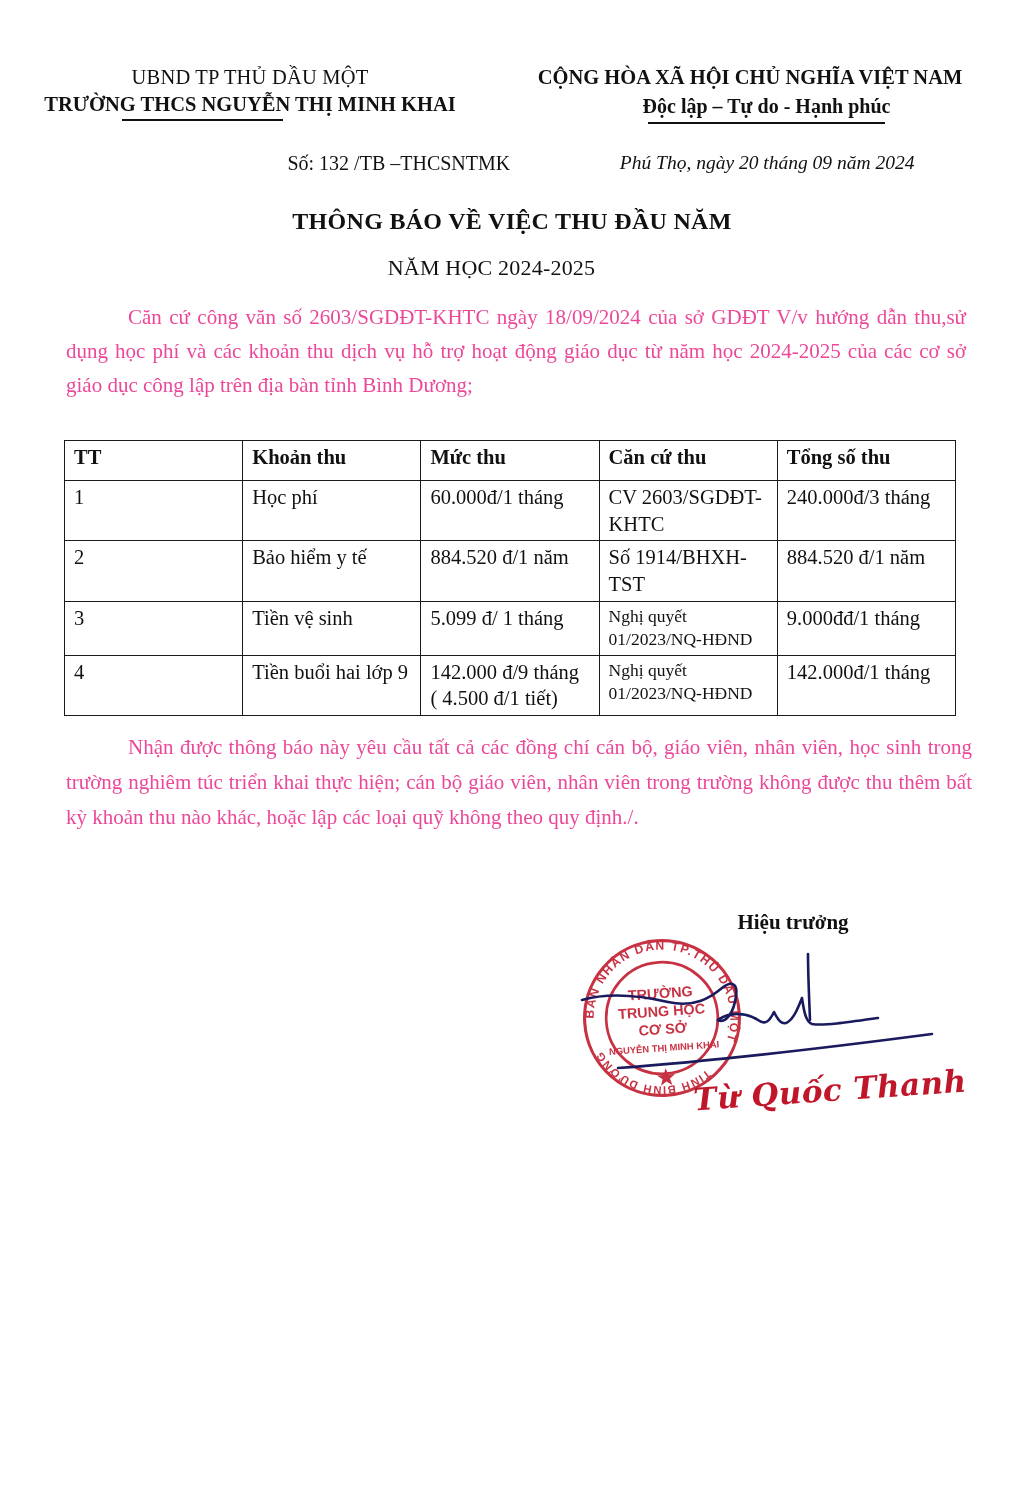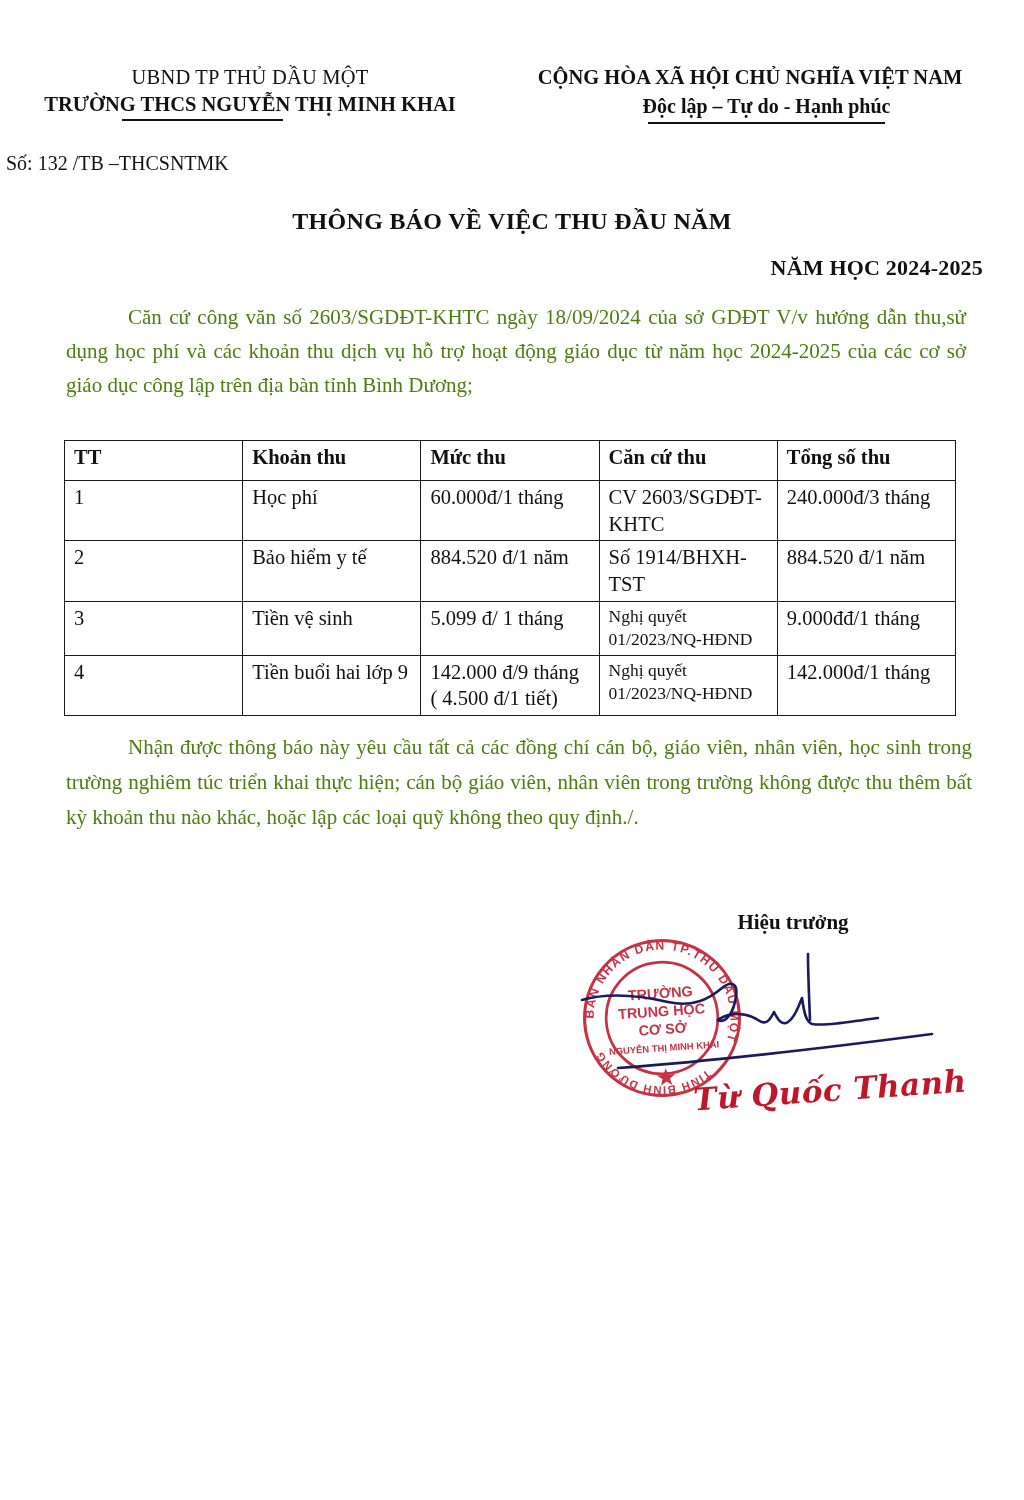--- a/index.html
+++ b/index.html
@@ -92,23 +92,23 @@
   
   .numdate {
     position: absolute;
     top: 140px;
     left: 0;
     width: 1024px;
     display: flex;
   }
   .num {
     width: 500px;
-    text-align: left;
+    text-align: right;
     font-size: 20px;
-    padding-left: 6px;
+    padding-left: 20px;
     white-space: nowrap;
   }
   .date {
     width: 524px;
     text-align: center;
     font-size: 19.5px;
     font-style: italic;
     white-space: nowrap;
   }
 
@@ -121,33 +121,33 @@
     text-align: center;
     font-size: 24px;
     font-weight: bold;
     letter-spacing: 0.3px;
   }
   .title-sub {
     position: absolute;
     top: 243px;
     left: 0;
     width: 983px;
-    text-align: right;
+    text-align: center;
     font-size: 22px;
-    font-weight: bold;
+    font-weight: normal;
     letter-spacing: 0.2px;
   }
 
   
   .para {
     position: absolute;
     font-size: 21px;
     line-height: 1.62;
     text-align: justify;
-    color: #4d7c0f;
+    color: #ec4899;
   }
   .para-intro {
     top: 288px;
     left: 66px;
     width: 900px;
     text-indent: 62px;
   }
   .para-lead {
     top: 398px;
     left: 66px;
@@ -257,20 +257,21 @@
       <div class="hdr-line2 underlined">TRƯỜNG THCS NGUYỄN THỊ MINH KHAI</div>
     </div>
     <div class="hdr-right">
       <div class="rep-line1">CỘNG HÒA XÃ HỘI CHỦ NGHĨA VIỆT NAM</div>
       <div class="rep-line2">Độc lập – Tự do - Hạnh phúc</div>
     </div>
   </div>
 
   <div class="numdate">
     <div class="num">Số:  132  /TB –THCSNTMK</div>
+    <div class="date">Phú Thọ, ngày 20 tháng 09 năm 2024</div>
   </div>
 
   <div class="title-main">THÔNG BÁO VỀ VIỆC THU ĐẦU NĂM</div>
   <div class="title-sub">NĂM HỌC 2024-2025</div>
 
   <div class="para para-intro">Căn cứ công văn số 2603/SGDĐT-KHTC ngày 18/09/2024 của sở GDĐT  V/v hướng dẫn thu,sử dụng học phí và các khoản thu dịch vụ hỗ trợ hoạt động giáo dục từ năm học 2024-2025 của các cơ sở giáo dục công lập trên địa bàn tỉnh Bình Dương;</div>
 
 
   <div class="tbl-wrap">
     <table class="fees">

